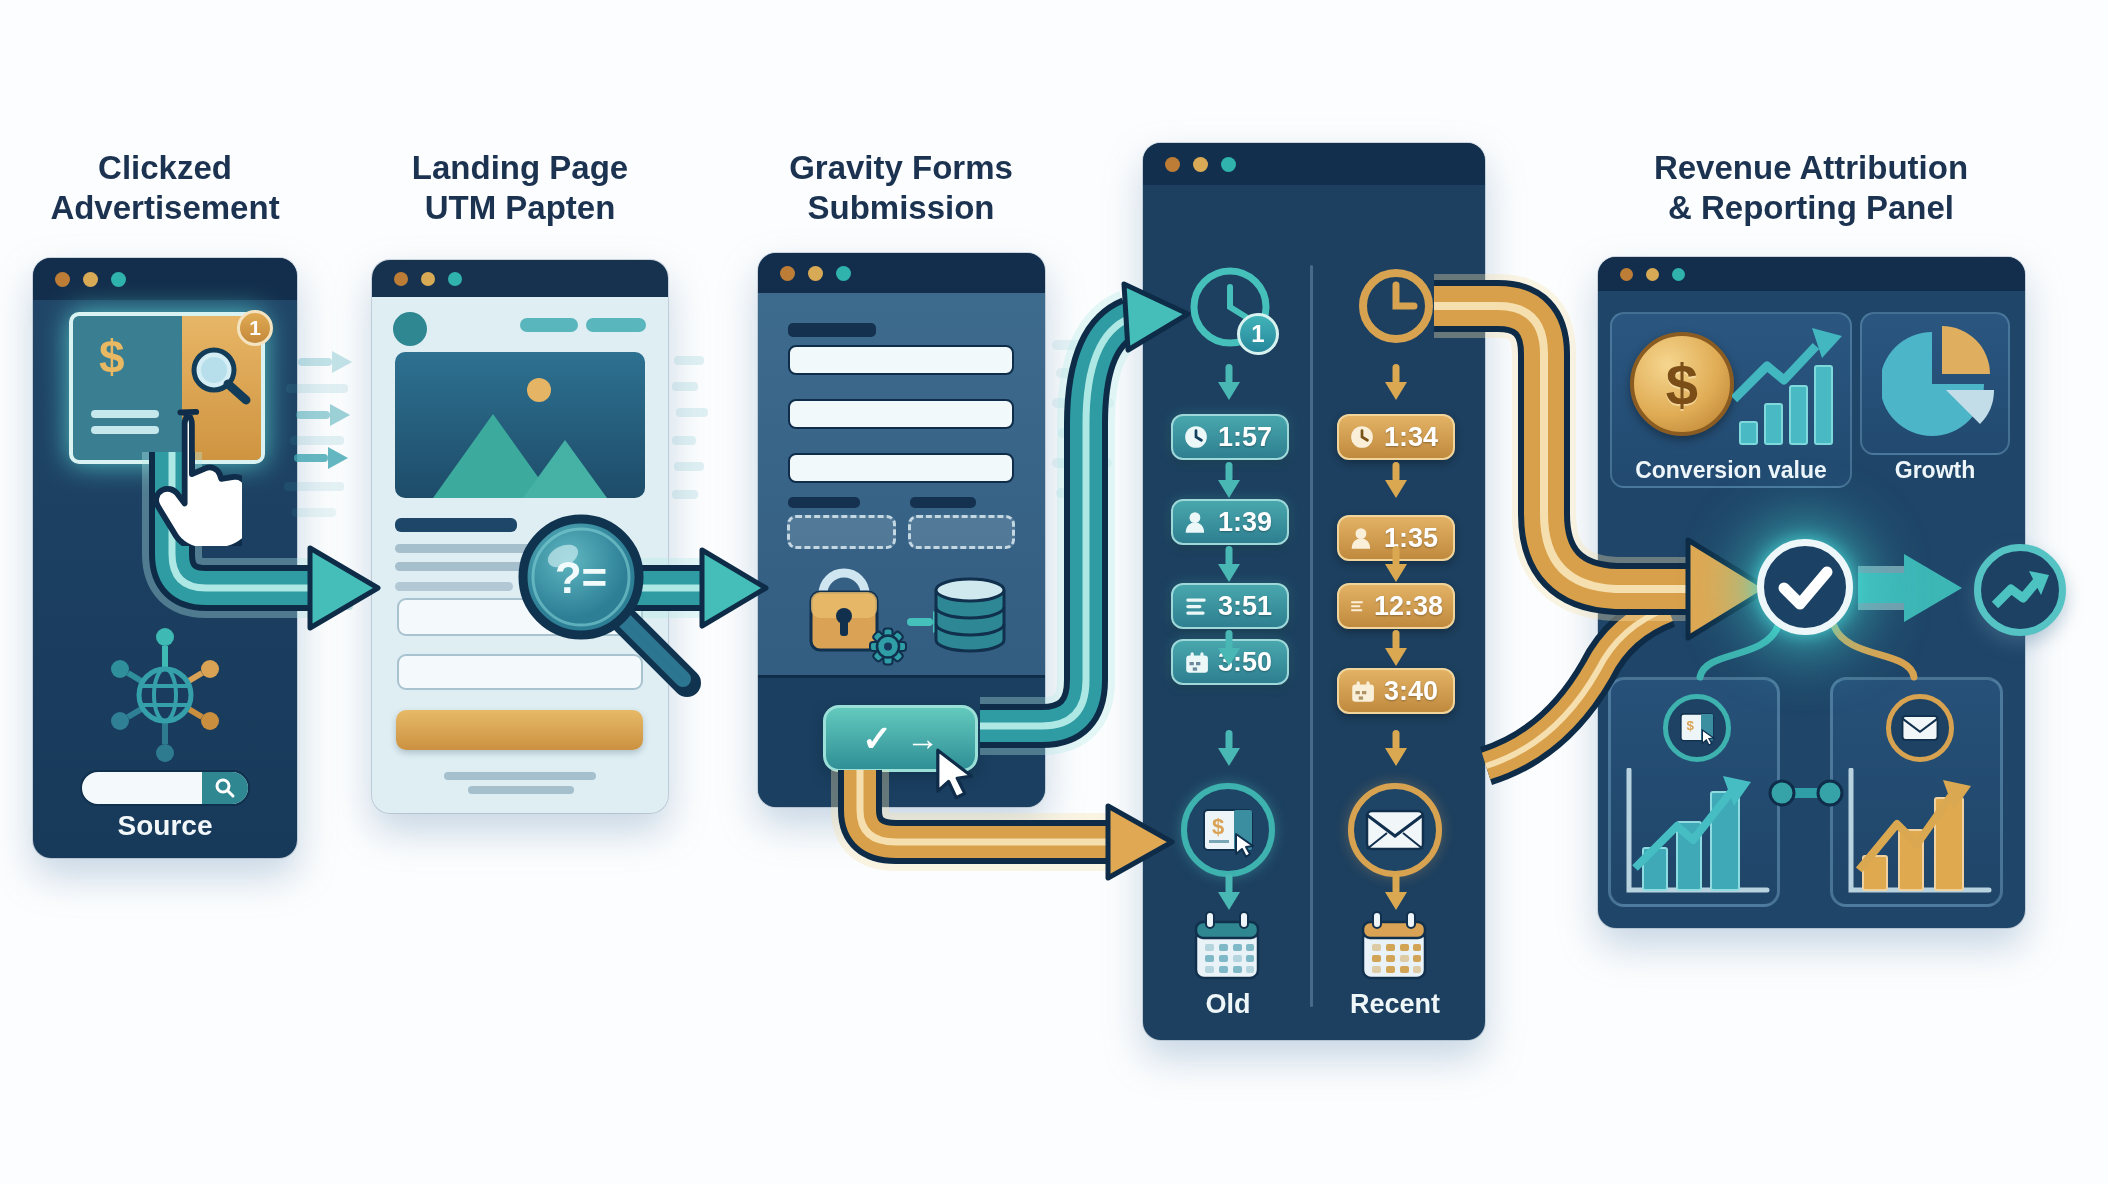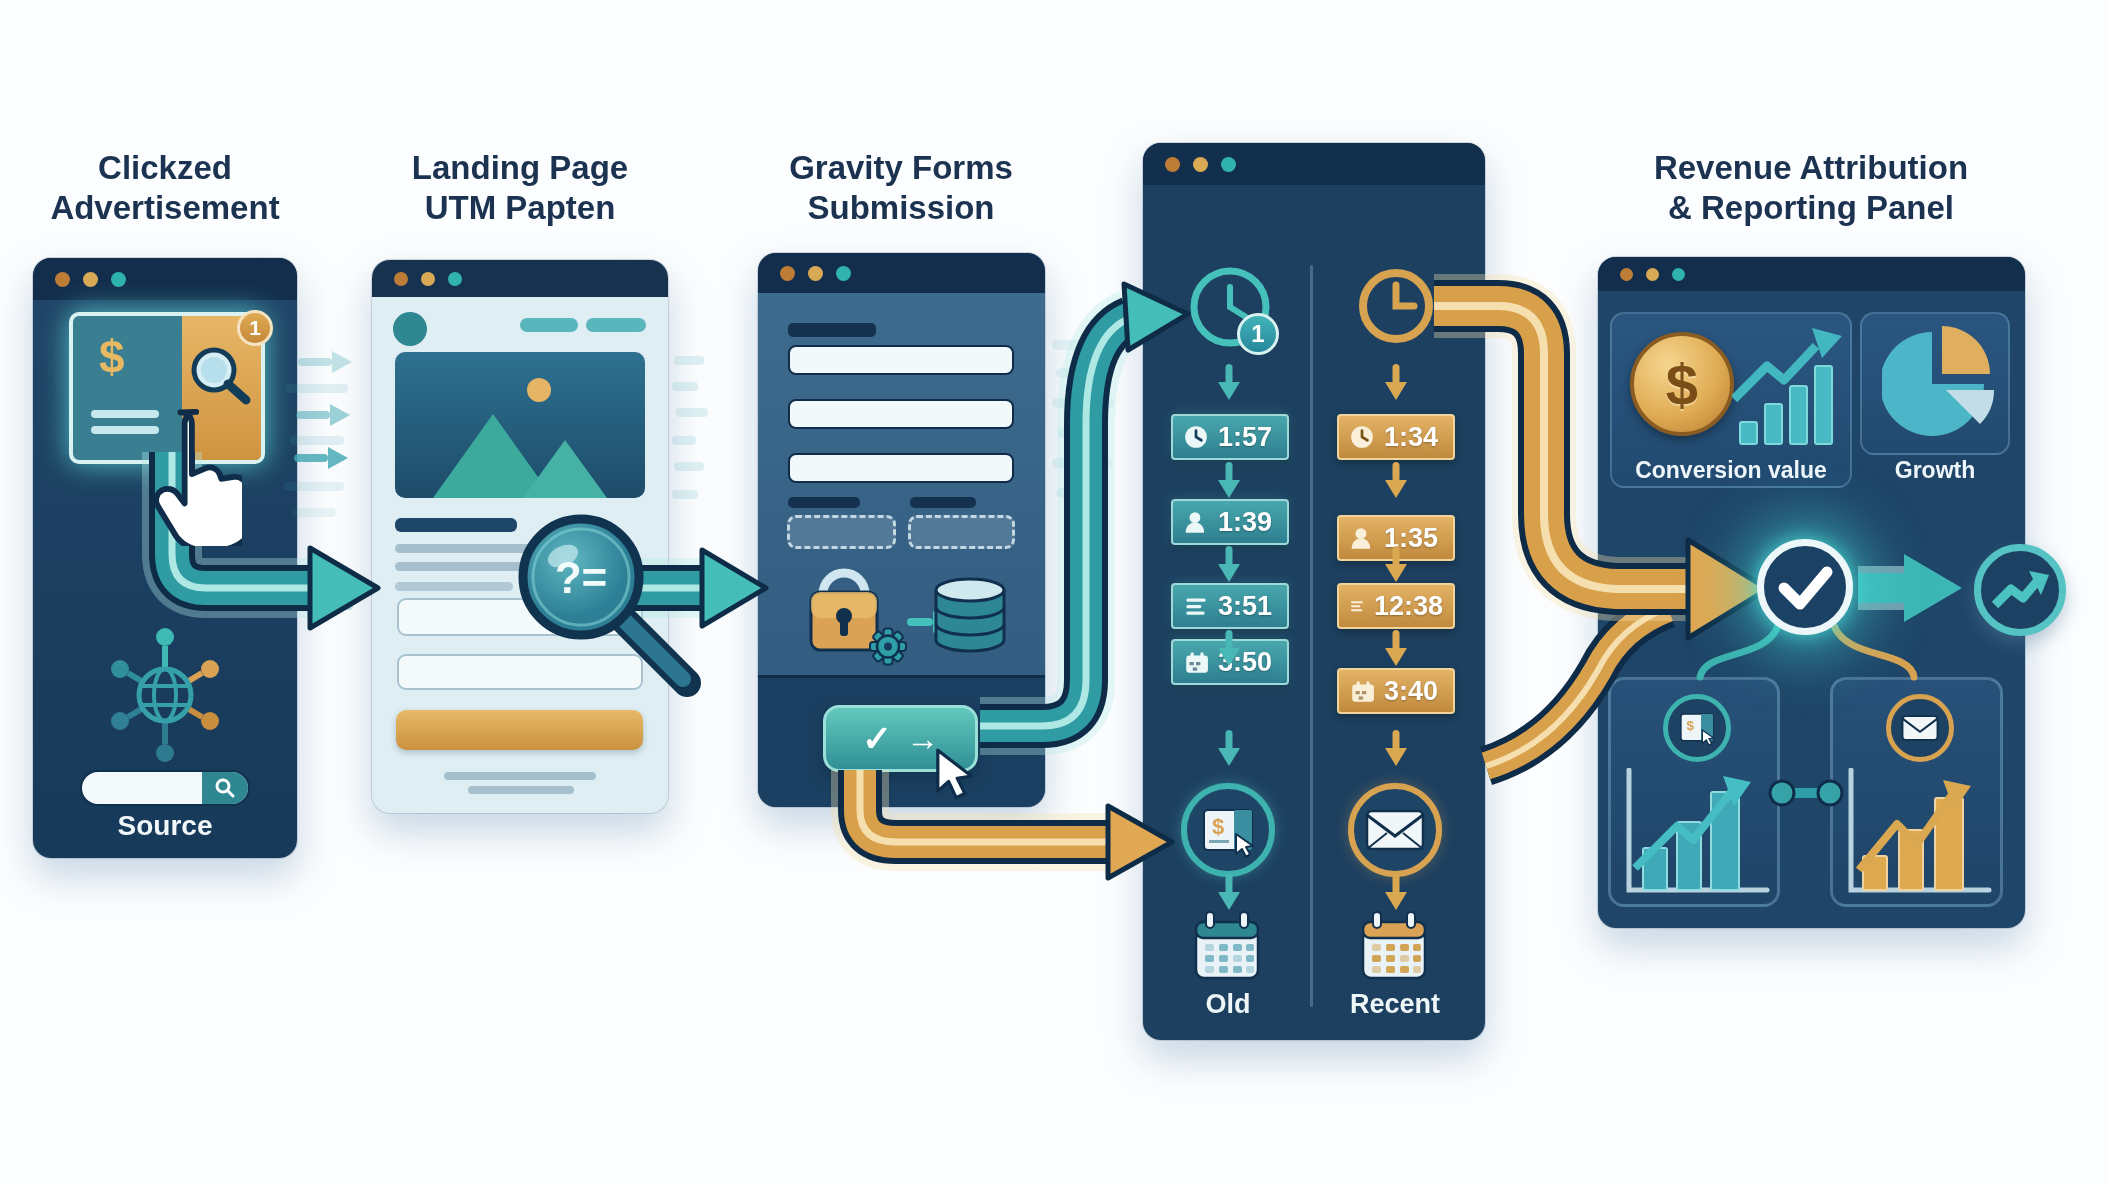--- a/index.html
+++ b/index.html
@@ -53,21 +53,21 @@
   .submit{position:absolute;left:65px;top:452px;width:155px;height:67px;border-radius:16px;border:3px solid #9adfd8;
           background:linear-gradient(180deg,#63c9bd,#2f8f96);box-sizing:border-box;display:flex;align-items:center;
           justify-content:center;gap:14px;color:#fff;font-weight:bold;box-shadow:0 6px 14px rgba(10,40,60,.4);}
   .submit .g1{font-size:36px}.submit .g2{font-size:33px}
   
   #crm{left:1143px;top:143px;width:342px;height:897px;background:#1d4060;}
   #crm .win-head{height:42px;background:#12304e;}
   .crm-hbar{position:absolute;left:14px;top:46px;width:314px;height:58px;background:#3f7195;border-radius:8px;
             display:flex;align-items:center;justify-content:center;color:#f4fafc;font-weight:bold;font-size:30px;}
   .crm-div{position:absolute;left:167px;top:122px;width:3px;height:742px;background:rgba(150,190,215,.35);border-radius:2px;}
-  .chip{position:absolute;width:118px;height:46px;border-radius:4px;display:flex;align-items:center;gap:9px;
+  .chip{position:absolute;width:118px;height:46px;border-radius:12px;display:flex;align-items:center;gap:9px;
         padding:0 10px;box-sizing:border-box;}
   .chip.teal{background:linear-gradient(180deg,#48a7ad,#2e7f90);border:2px solid #9fd8d8;box-shadow:0 3px 8px rgba(0,0,0,.3),0 0 12px rgba(80,200,200,.3);}
   .chip.gold{background:linear-gradient(180deg,#e3b265,#c08a3e);border:2px solid #f0d49a;box-shadow:0 3px 8px rgba(0,0,0,.3);}
   .chip .ct{color:#fff;font-weight:bold;font-size:27px;text-shadow:0 1px 2px rgba(0,0,0,.3);}
   .crm-badge{position:absolute;left:94px;top:170px;width:42px;height:42px;border-radius:50%;box-sizing:border-box;
              background:linear-gradient(180deg,#41b3b8,#27879b);border:3px solid #d8f2f0;color:#fff;font-weight:bold;
              font-size:24px;display:flex;align-items:center;justify-content:center;}
   .crm-circle{position:absolute;width:94px;height:94px;border-radius:50%;background:#1e4466;box-sizing:border-box;
               display:flex;align-items:center;justify-content:center;}
   .crm-circle.tl{border:6px solid #3db2ae;box-shadow:0 0 14px rgba(80,200,195,.35);}

